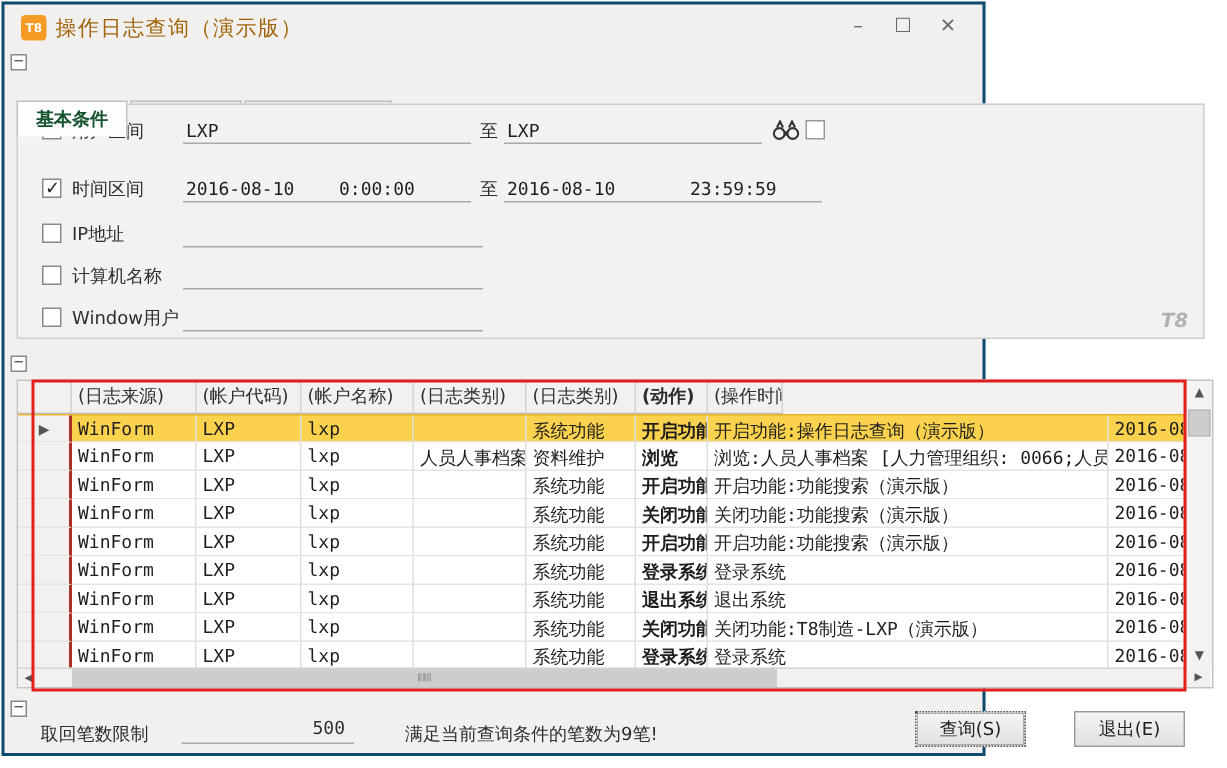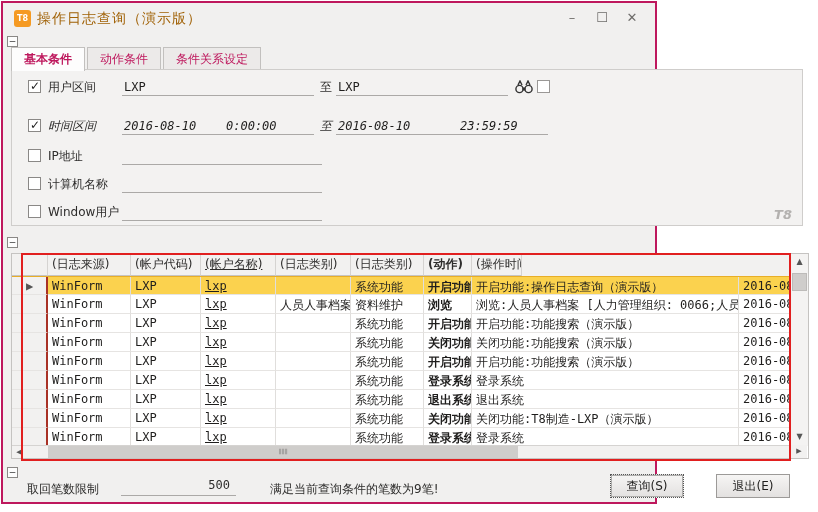--- a/index.html
+++ b/index.html
@@ -1,31 +1,31 @@
 <!DOCTYPE html>
 <html><head>
 <meta charset="utf-8">
 <style>
   * { margin:0; padding:0; box-sizing:border-box; }
   html,body { width:818px; height:512px; background:#ffffff; font-family:"DejaVu Sans",sans-serif; font-size:12px; color:#2e2d2c; overflow:hidden; }
-  .window { position:absolute; left:1px; top:1px; width:656px; height:503px; background:#f1f0ef; border:2px solid #be185d; }
+  .window { position:absolute; left:1px; top:1px; width:656px; height:503px; background:#f1f0ef; border:2px solid #0c4a6e; }
 
   
   .titlebar { position:absolute; left:0; top:0; width:100%; height:30px; }
   .app-icon { position:absolute; left:11px; top:7px; width:17px; height:17px; background:#f59a23; border-radius:3px; color:#fff; font-size:8px; font-weight:bold; text-align:center; line-height:17px; }
   .title { position:absolute; left:34px; top:7px; font-size:14px; color:#a16207; letter-spacing:1px; }
   .win-btn { position:absolute; top:6px; width:22px; height:18px; text-align:center; color:#6e6c6a; font-size:13px; line-height:18px; cursor:default; }
   .btn-min { right:72px; } .btn-max { right:42px; } .btn-close { right:12px; }
 
   .collapse-box { position:absolute; width:11px; height:11px; border:1px solid #8a8886; background:#fdfdfd; font-size:9px; line-height:9px; text-align:center; color:#333; }
   .cb1 { left:4px; top:33px; } .cb2 { left:4px; top:234px; } .cb3 { left:4px; top:464px; }
 
   
   .tabs { position:absolute; left:8px; top:44px; height:23px; display:flex; }
-  .tab { height:23px; padding:0 12px; border:1px solid #c2c0be; border-bottom:none; background:#eceae9; color:#be185d; line-height:22px; margin-right:2px; }
+  .tab { height:23px; padding:0 12px; border:1px solid #c2c0be; border-bottom:none; background:#eceae9; color:#14532d; line-height:22px; margin-right:2px;margin-top:20px; }
   .tab.active { background:#fdfdfd; height:24px; font-weight:bold; position:relative; z-index:2; }
 
   .panel { position:absolute; left:8px; top:66px; width:792px; height:157px; background:#f3f2f1; border:1px solid #cfcdcb; }
   .watermark { position:absolute; right:10px; bottom:3px; font-style:italic; font-weight:bold; color:#b3b1af; font-size:13px; }
 
   .field-row { position:absolute; left:0; width:100%; height:20px; }
   .checkbox { position:absolute; left:16px; top:2px; width:13px; height:13px; border:1px solid #8a8886; background:#fff; }
   .checkbox.checked::after { content:"✓"; position:absolute; left:1px; top:-2px; font-size:12px; color:#222; }
   .field-label { position:absolute; left:36px; top:1px; color:#2e2d2c; }
   .uline { position:absolute; top:0; height:18px; border-bottom:1px solid #aba9a7; font-family:"DejaVu Sans Mono",monospace; font-size:12px; color:#1f1e1d; }
@@ -37,21 +37,21 @@
   
   .grid { position:absolute; left:8px; top:250px; width:798px; height:206px; background:#fff; border:1px solid #c5c3c1; }
   .grid-main { position:absolute; left:0; top:0; width:779px; height:192px; overflow:hidden; }
   .grid-row { position:absolute; left:0; width:779px; height:19px; display:flex; background:#fff; }
   .grid-row.header { height:22px; background:#f2f1f0; }
   .grid-row.selected { background:#fbd24e; border-top:1px solid #e8ae27; }
   .cell { height:100%; padding:2px 3px 0 4px; border-right:1px solid #e0dedc; border-bottom:1px solid #e6e4e2; overflow:hidden; white-space:nowrap; font-family:"DejaVu Sans Mono",monospace; font-size:12px; color:#1f1e1d; }
   .header .cell { border-right:1px solid #d5d3d1; border-bottom:1px solid #c6c4c2; color:#2e2d2c; font-family:"DejaVu Sans",sans-serif; }
   .gutter { width:36px; border-right:2px solid #a93226; background:#f2f1f0; text-align:center; color:#555; }
   .selected .gutter { background:#f2f1f0; }
-  .c0{width:83px;} .c1{width:70px;} .c2{width:75px;text-decoration:underline;} .c3{width:75px;} .c4{width:73px;} .c5{width:48px;font-weight:bold;} .c6{width:267px;} .c7{width:50px; border-right:none;}
+  .c0{width:83px;} .c1{width:70px;} .c2{width:75px;} .c3{width:75px;} .c4{width:73px;} .c5{width:48px;font-weight:bold;} .c6{width:267px;} .c7{width:50px; border-right:none;}
 
   
   .hscroll { position:absolute; left:0; bottom:0; width:779px; height:13px; background:#f2f1f0; border-top:1px solid #d5d3d1; }
   .hthumb { position:absolute; left:36px; top:0; width:470px; height:12px; background:#cfcdcb; text-align:center; font-size:7px; line-height:12px; color:#8a8886; }
   .harrow { position:absolute; top:0; width:14px; height:12px; font-size:7px; line-height:12px; text-align:center; color:#555; background:#f2f1f0; }
   .vscroll { position:absolute; right:0; top:0; width:18px; height:192px; background:#f4f3f2; border-left:1px solid #d5d3d1; }
   .varrow { position:absolute; left:0; width:17px; height:15px; font-size:8px; line-height:15px; text-align:center; color:#555; }
   .vthumb { position:absolute; left:1px; top:19px; width:15px; height:18px; background:#cfcdcb; border:1px solid #bdbbb9; }
   .corner-arrow { position:absolute; right:1px; bottom:0; width:16px; height:13px; font-size:7px; line-height:13px; text-align:center; color:#555; background:#f2f1f0; }
 
@@ -103,21 +103,21 @@
         <svg width="18" height="14" viewBox="0 0 18 14">
             <circle cx="4.5" cy="9" r="3.6" fill="none" stroke="#333" stroke-width="1.4"></circle>
             <circle cx="13.5" cy="9" r="3.6" fill="none" stroke="#333" stroke-width="1.4"></circle>
             <rect x="7.5" y="7.5" width="3" height="3" fill="#333"></rect>
             <path d="M3 5 L5 1 L7 5 M11 5 L13 1 L15 5" fill="none" stroke="#333" stroke-width="1.4"></path>
           </svg>
       </span>
       <span class="mini-check" style="left:525px; top:2px;"></span>
     </div>
 
-    <div class="field-row" style="top:47px;font-style:italic;">
+    <div class="field-row" style="top:47px;">
       <span class="checkbox checked"></span>
       <span class="field-label">时间区间</span>
       <div class="uline" style="left:110px; width:192px;">
         <span style="left:2px;">2016-08-10</span>
         <span style="left:104px;">0:00:00</span>
       </div>
       <span class="sep" style="left:308px;">至</span>
       <div class="uline" style="left:324px; width:212px;">
         <span style="left:2px;">2016-08-10</span>
         <span style="left:124px;">23:59:59</span>

